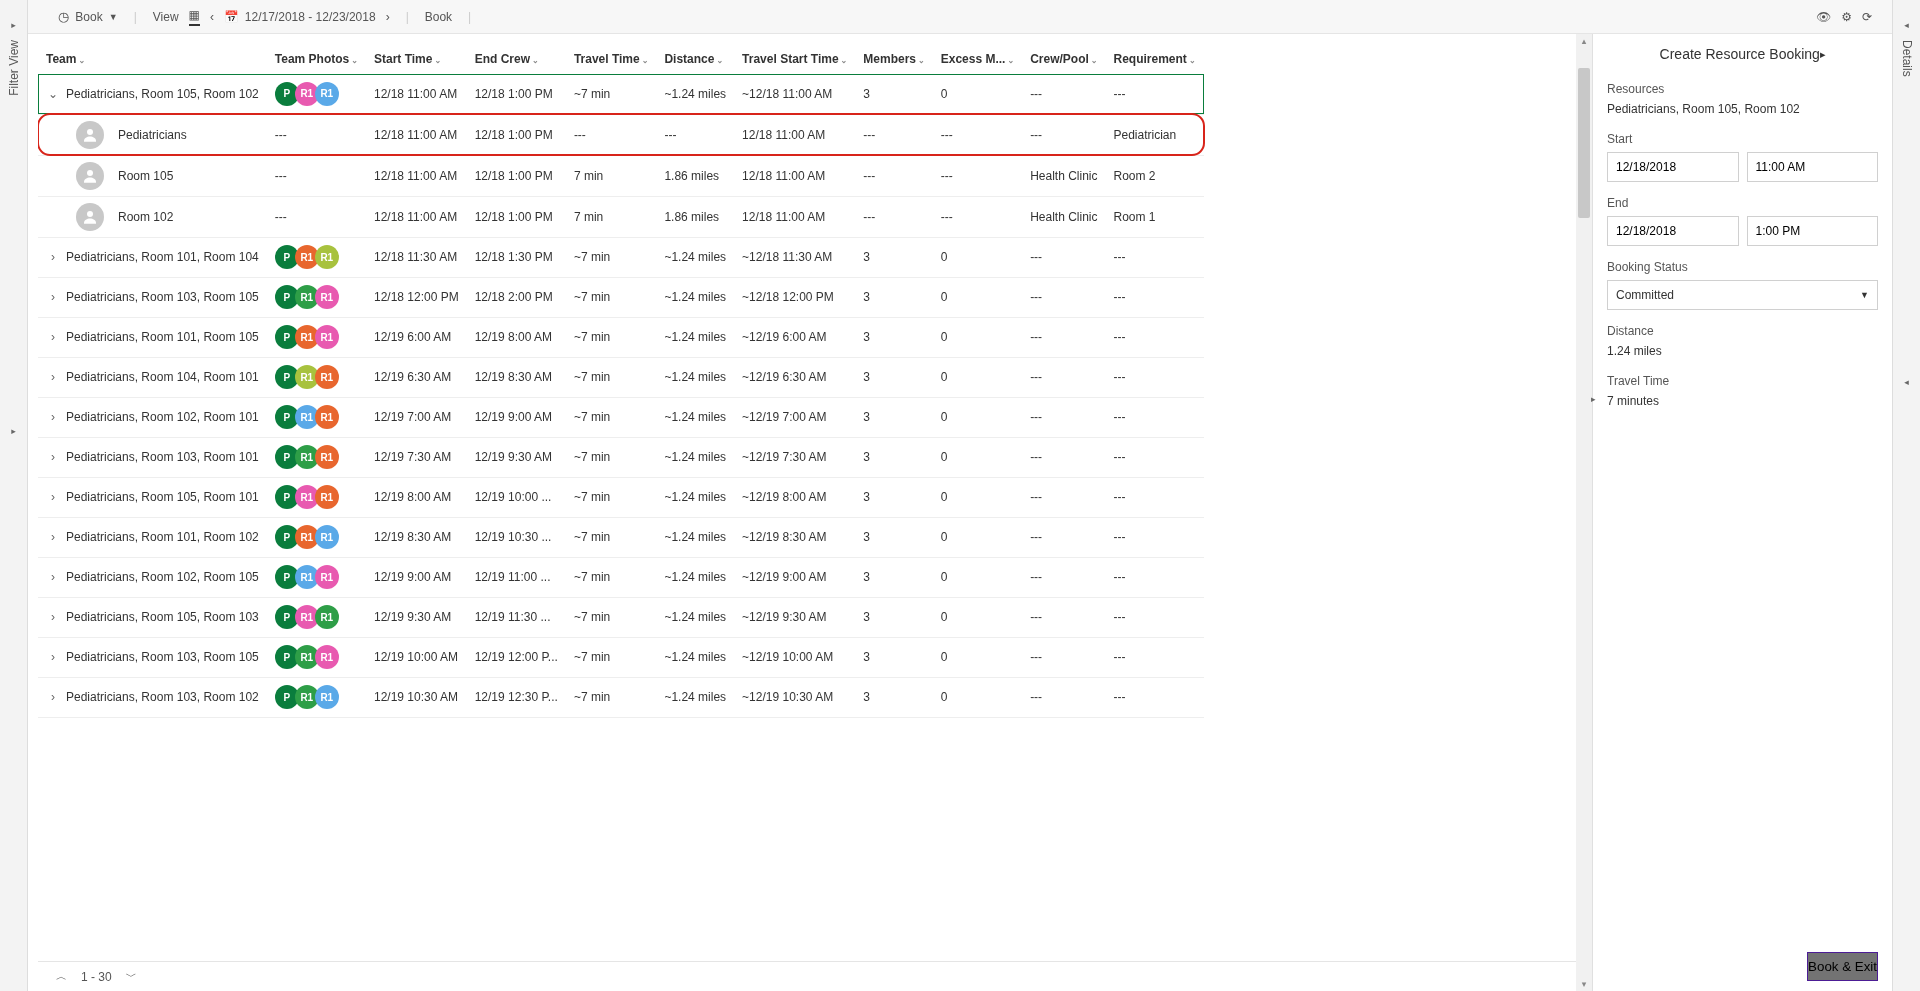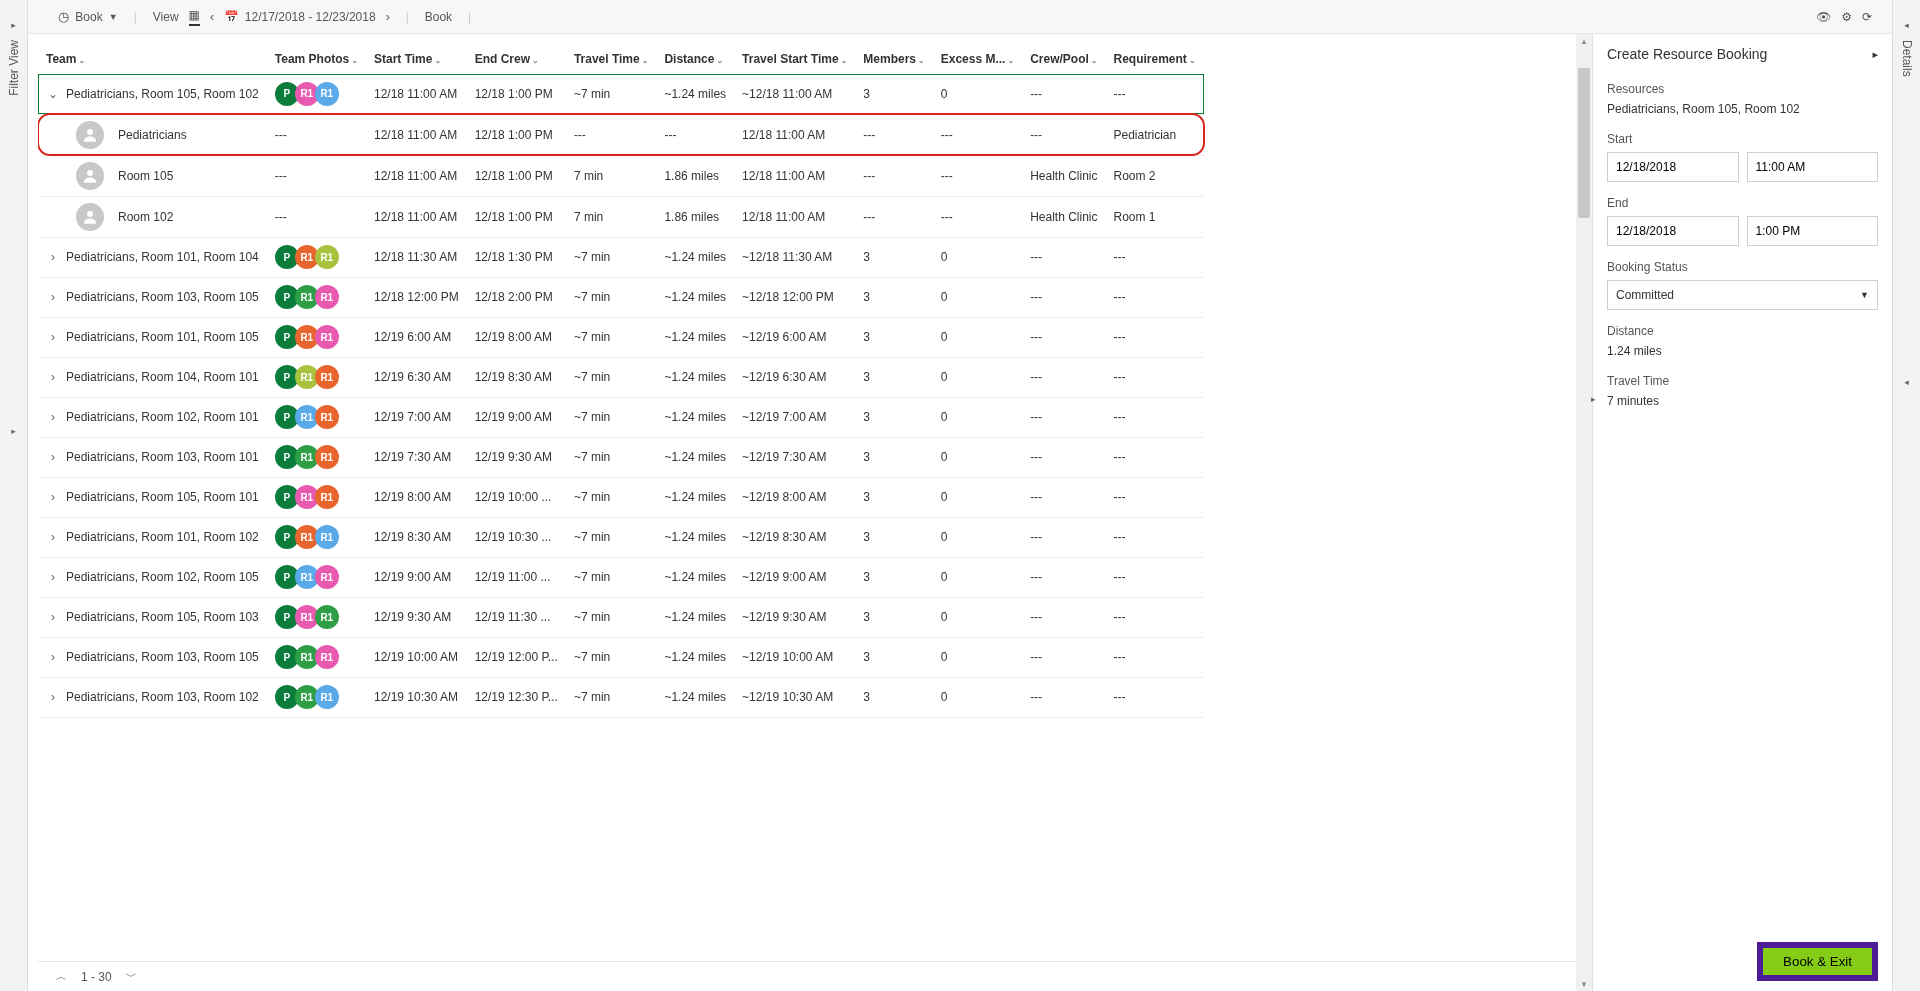--- a/index.html
+++ b/index.html
@@ -56,28 +56,28 @@
 .link { cursor: pointer; }
 
 
 .scroll-col { width: 16px; background: #f1f1f1; position: relative; }
 .scroll-thumb { position: absolute; left: 2px; right: 2px; top: 34px; height: 150px; background: #c8c8c8; border-radius: 2px; }
 .scroll-up, .scroll-down { position: absolute; left: 0; right: 0; text-align: center; font-size: 9px; color: #888; }
 .scroll-up { top: 2px; } .scroll-down { bottom: 2px; }
 
 
 .side-panel { width: 300px; border-left: 1px solid #e0e0e0; background: #fff; display: flex; flex-direction: column; padding: 12px 14px 10px 14px; }
-.side-panel .title-row { display: flex; align-items: center; justify-content: space-between; font-size: 14px; font-weight: 400; margin-bottom: 20px; }
+.side-panel .title-row { display: flex; align-items: center; justify-content: center; font-size: 14px; font-weight: 400; margin-bottom: 20px; }
 .side-panel .label { font-size: 12px; color: #555; margin-bottom: 6px; display: block; }
 .side-panel .field-row { display: flex; gap: 8px; margin-bottom: 14px; }
 .side-panel input, .side-panel .sel { height: 30px; border: 1px solid #d0d0d0; padding: 4px 8px; font-size: 12px; width: 100%; background: #fff; }
 .side-panel .sel { display: flex; align-items: center; justify-content: space-between; }
 .side-panel .text-val { font-size: 12px; color: #333; margin-bottom: 16px; }
 .side-panel .footer { margin-top: auto; display: flex; justify-content: flex-end; }
-.side-panel .book-btn { border: 6px solid #4c1d95; background: #84cc16; padding: 6px 20px; cursor: pointer; }
+.side-panel .book-btn { border: 1px solid #4c1d95; background: #737373; padding: 6px 0; cursor: pointer; }
 .panel-collapse { position: absolute; left: -1px; top: 360px; font-size: 9px; color: #666; }
 .side-panel-wrap { position: relative; }
 
 
 .pager { height: 30px; border-top: 1px solid #e5e5e5; display: flex; align-items: center; gap: 14px; padding: 0 18px; color: #555; }
 .pager .caret { font-size: 11px; cursor: pointer; }
 
 
 .caption { height: 30px; padding: 6px 10px; font-size: 14px; color: #333; border-top: 1px solid #eee; }
 

